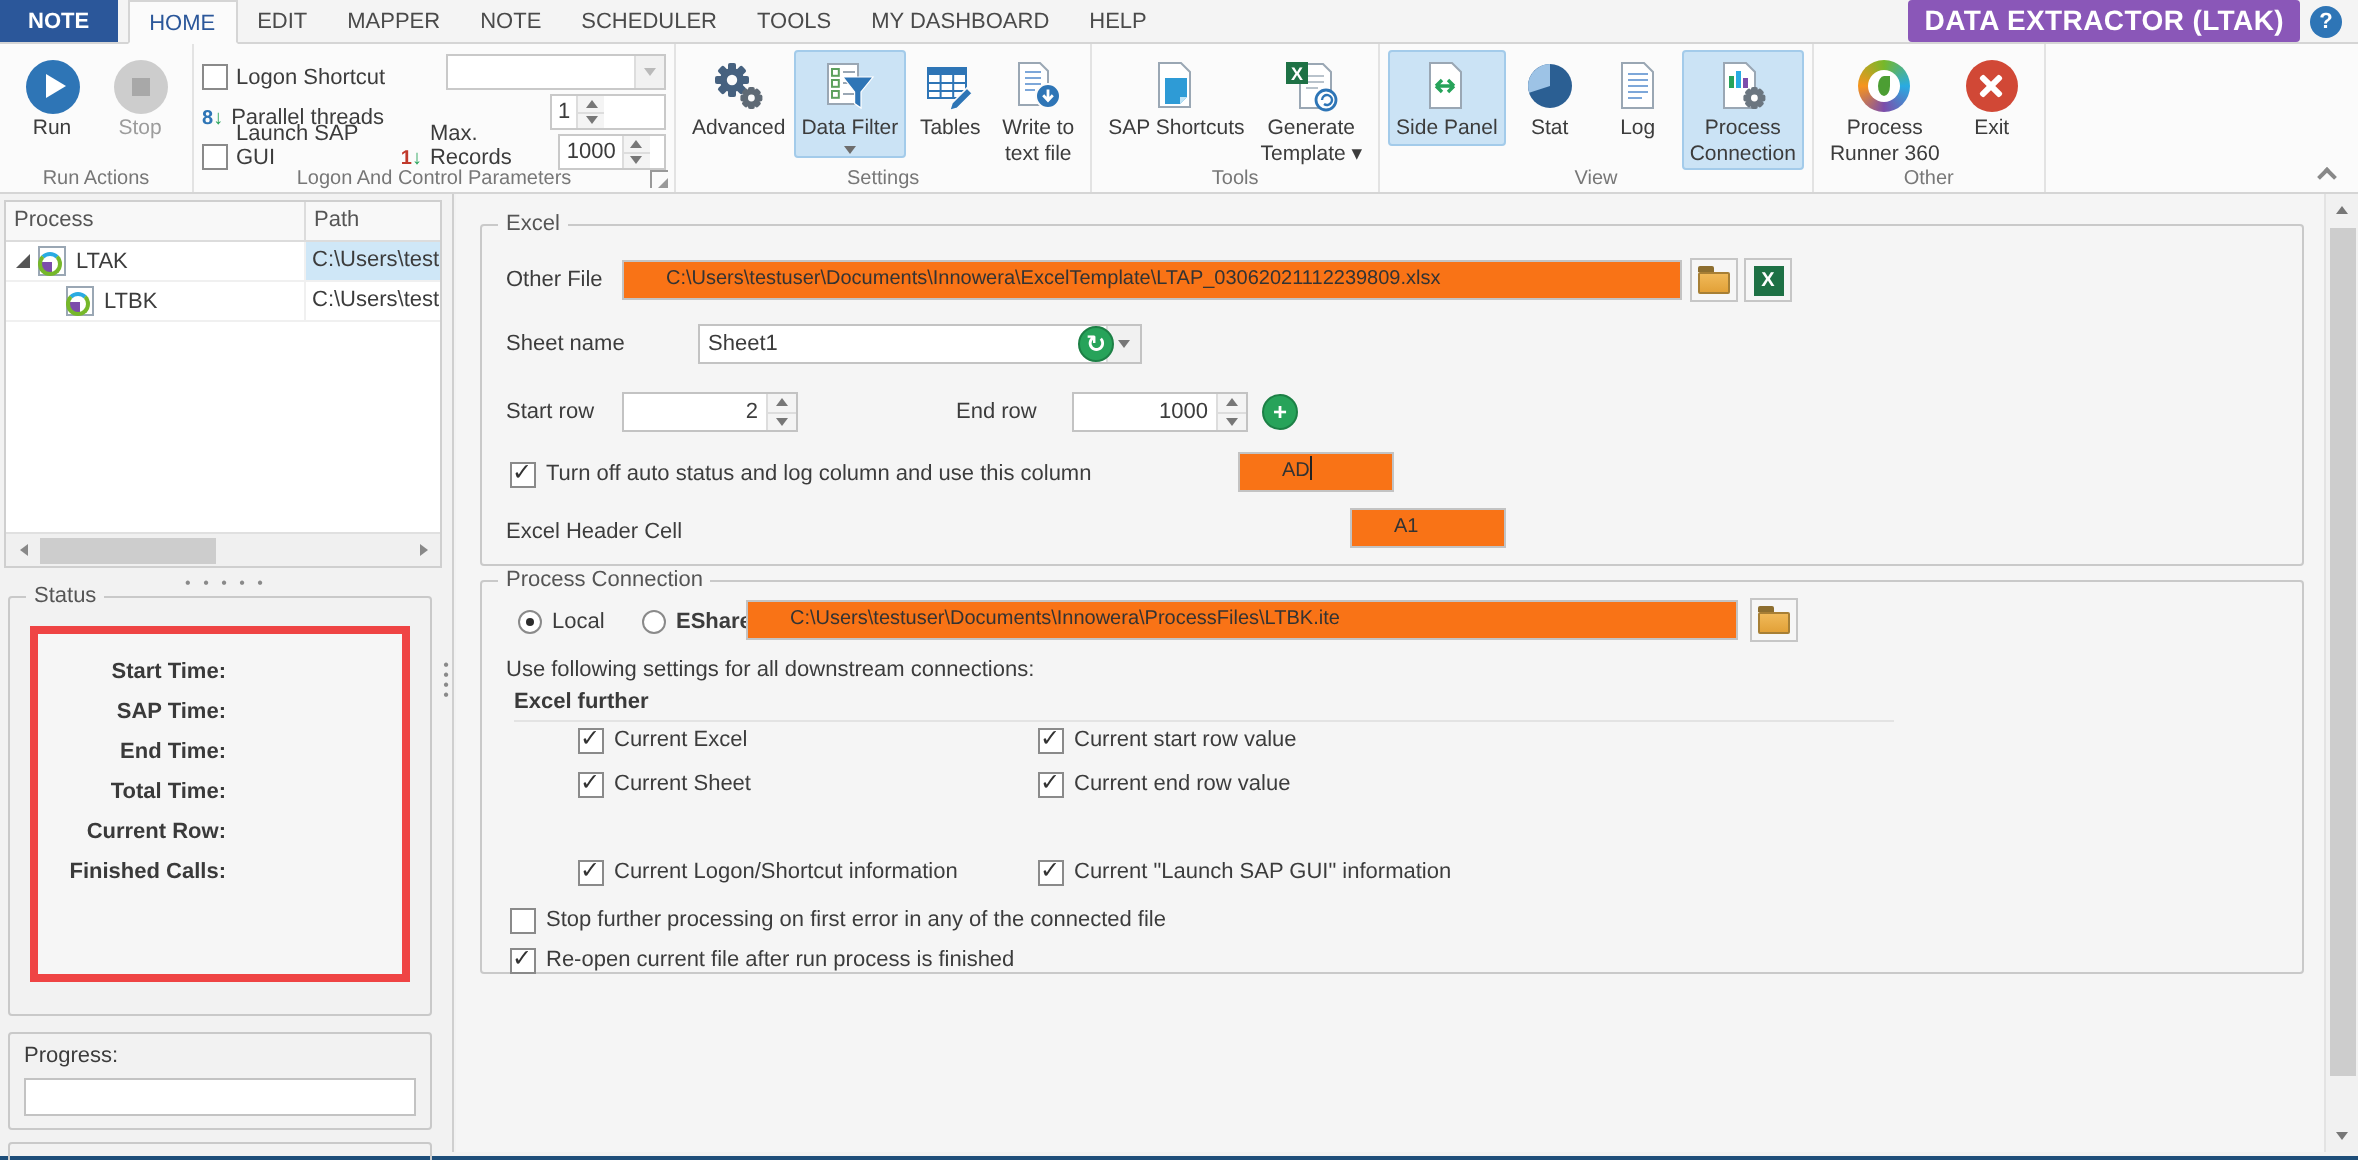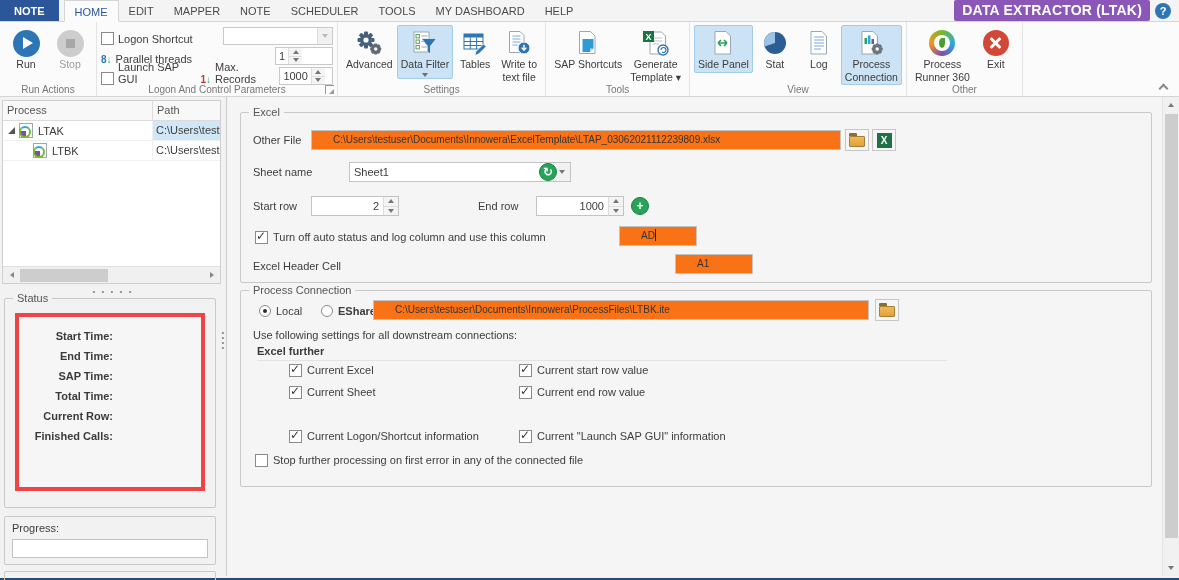--- a/index.html
+++ b/index.html
@@ -425,25 +425,25 @@
 
     <div class="groupbox" style="left:4px; top:201px; width:212px; height:210px;">
       <div class="gb-title">Status</div>
       <div class="statbox">
         <div style="height:9px"></div>
         <div class="strow">
             <span class="sl">Start Time:</span>
             <span class="sv"></span>
           </div>
         <div class="strow">
+            <span class="sl">SAP Time:</span>
+            <span class="sv"></span>
+          </div>
+        <div class="strow">
             <span class="sl">End Time:</span>
-            <span class="sv"></span>
-          </div>
-        <div class="strow">
-            <span class="sl">SAP Time:</span>
             <span class="sv"></span>
           </div>
         <div class="strow">
             <span class="sl">Total Time:</span>
             <span class="sv"></span>
           </div>
         <div class="strow">
             <span class="sl">Current Row:</span>
             <span class="sv"></span>
           </div>
@@ -563,20 +563,24 @@
       </div>
       <div class="cbrow" style="left:278px; top:138px;">
         <span class="cb on"></span>
         <span>Current "Launch SAP GUI" information</span>
       </div>
 
       <div class="cbrow" style="left:14px; top:162px;">
         <span class="cb"></span>
         <span>Stop further processing on first error in any of the connected file</span>
       </div>
+      <div class="cbrow" style="left:14px; top:182px;">
+        <span class="cb on"></span>
+        <span>Re-open current file after run process is finished</span>
+      </div>
     </div>
 
     <div class="vscroll">
       <div class="vsarrow" style="top:0">
           <span class="t-up"></span>
         </div>
       <div class="vthumb"></div>
       <div class="vsarrow" style="bottom:0">
           <span class="t-down"></span>
         </div>

